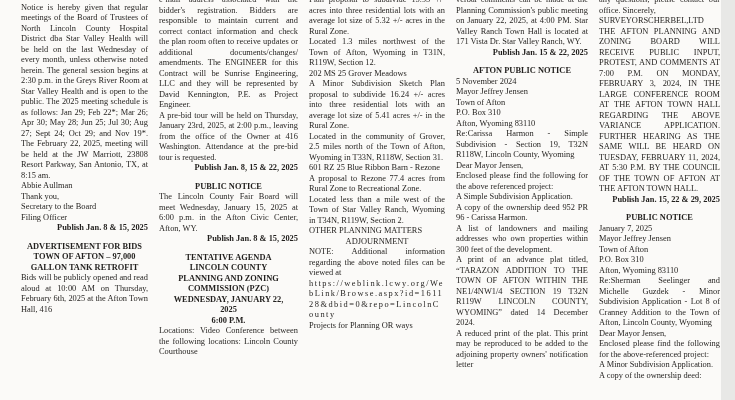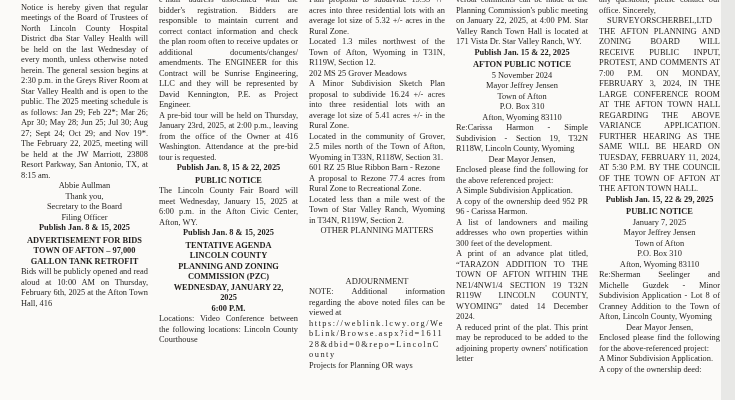--- a/index.html
+++ b/index.html
@@ -25,29 +25,29 @@
   .blk {
     margin:0;
     font-size:8.4px;
     line-height:10.5px;
     text-align:justify;
   }
   .blk.heading {
     font-weight:bold;
     text-align:center;
     white-space:pre-line;
-    margin-top:2px;
+    margin-top:8px;
   }
   .col .blk.heading:first-child { margin-top:0; }
   .blk.publish {
     font-weight:bold;
-    text-align:center;
+    text-align:right;
   }
-  .blk.line { text-align:center; }
-  .blk.center { text-align:center;margin-top:40px; }
+  .blk.line { text-align:left; }
+  .blk.center { text-align:center; }
   .blk.url {
     letter-spacing:1.5px;
     word-break:break-all;
     text-align:justify;
   }
 </style>
 </head>
 <body>
 
 <div class="page">

